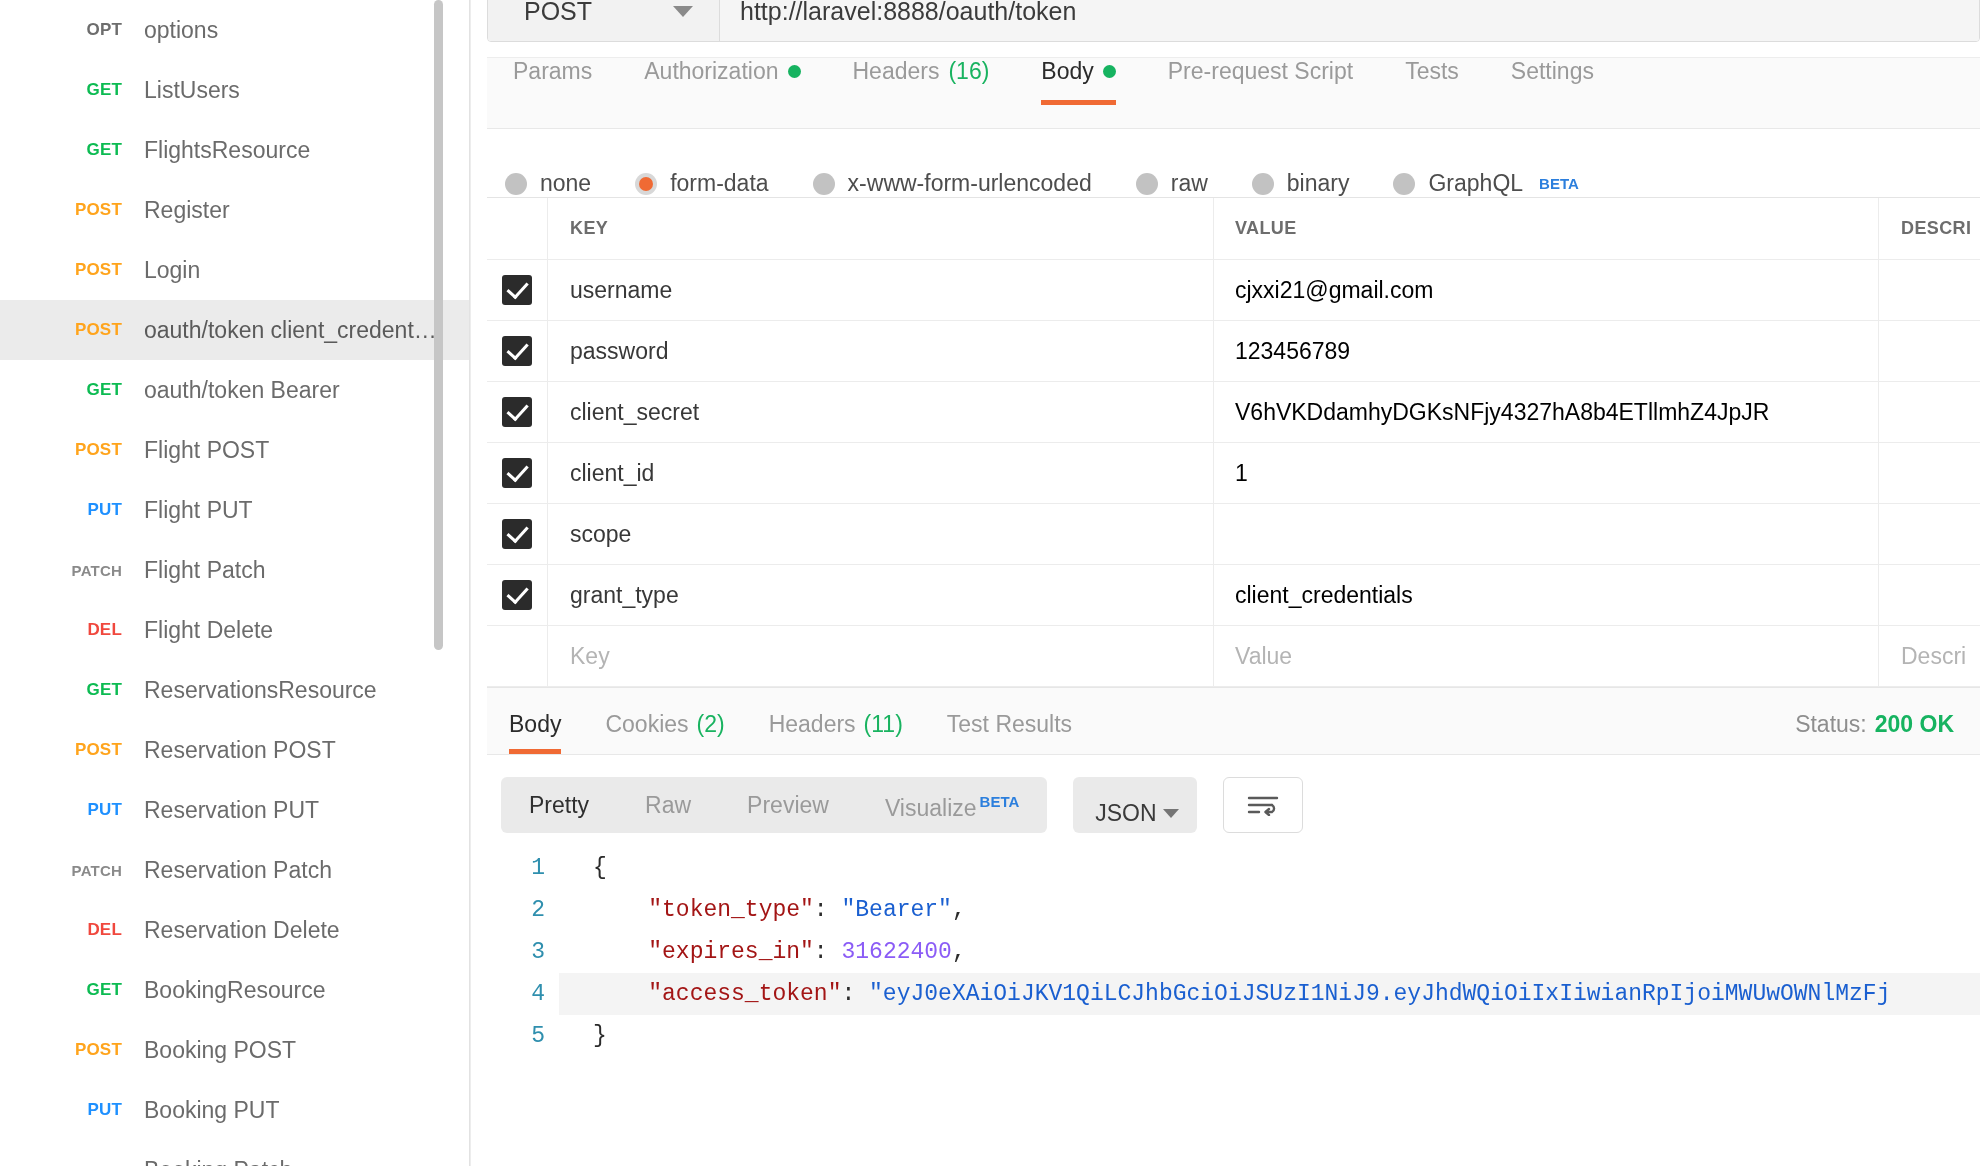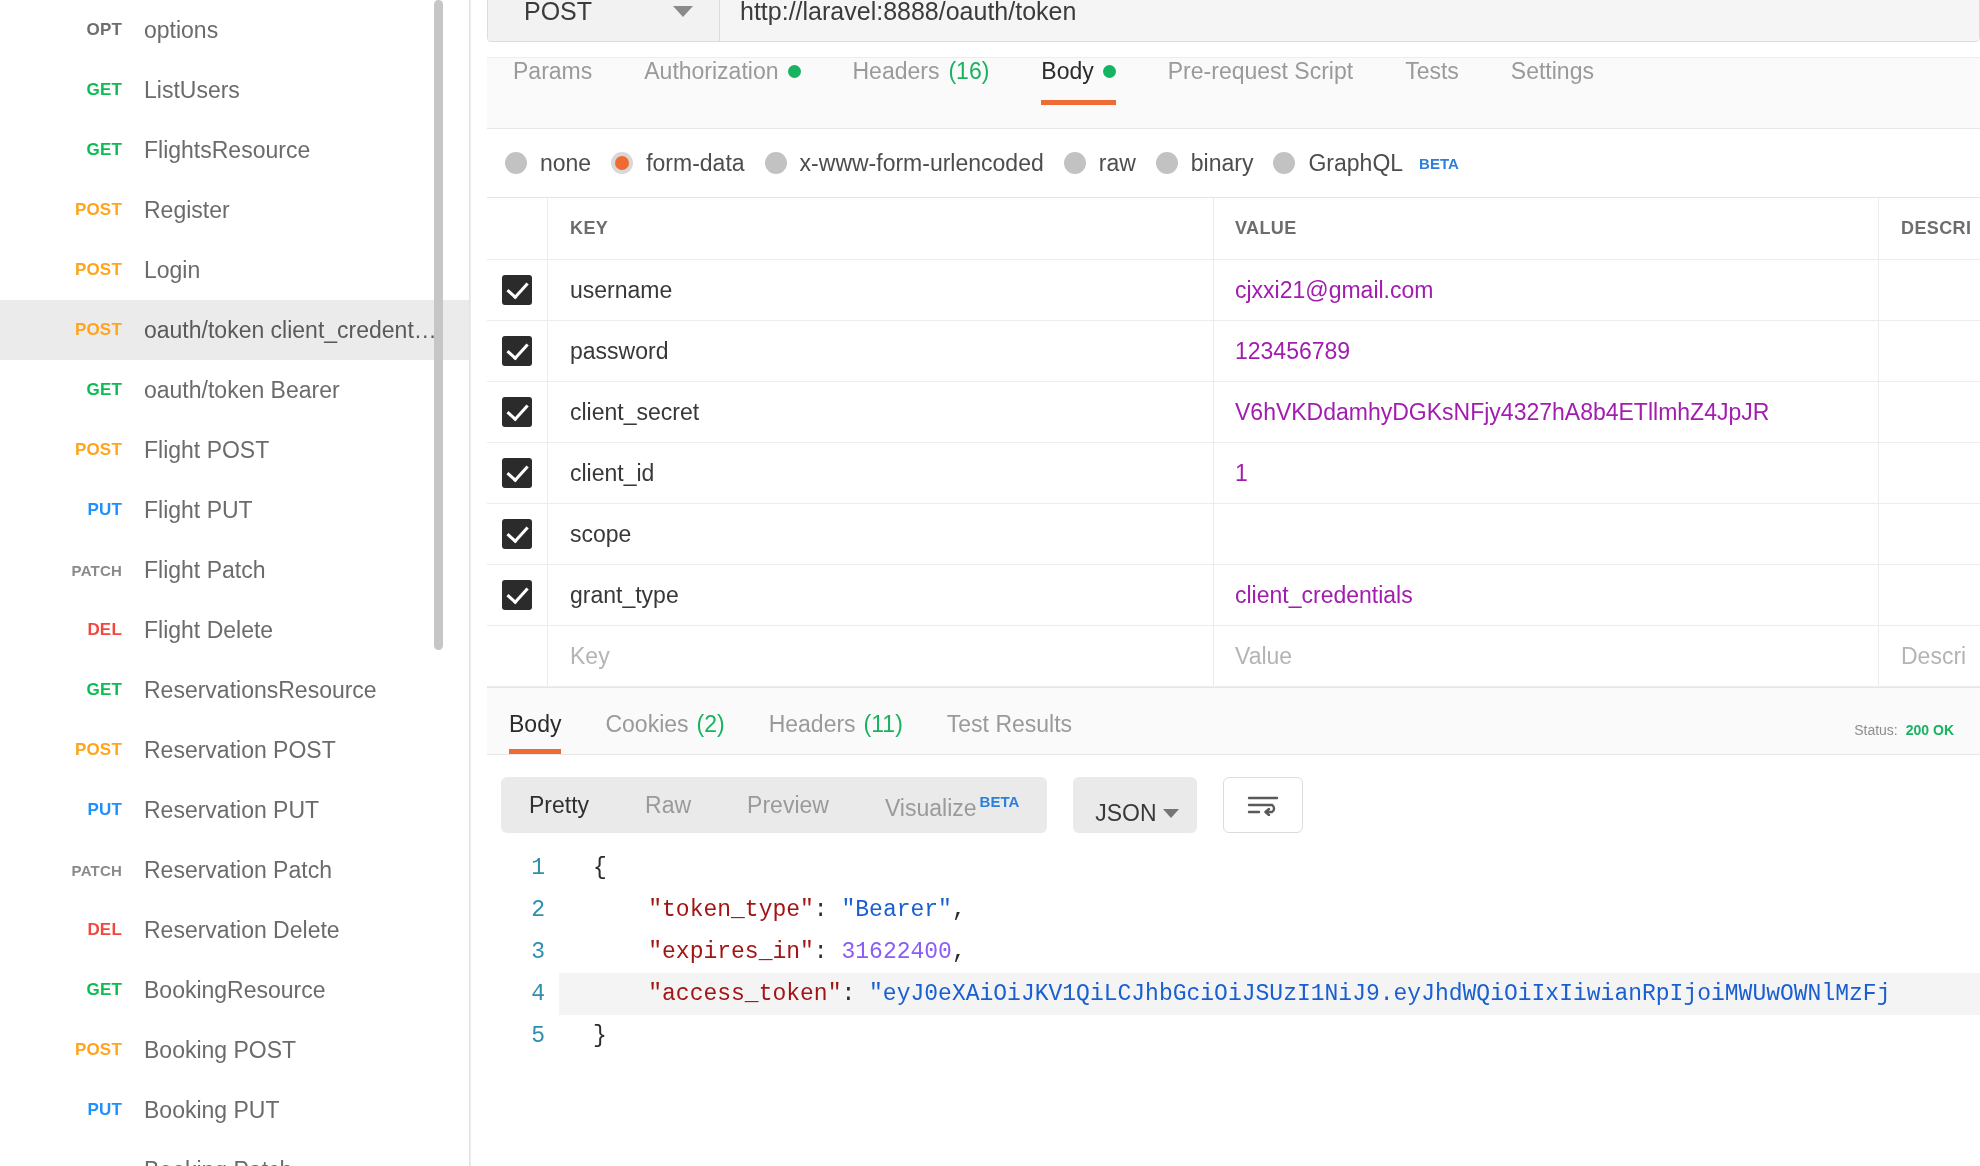--- a/index.html
+++ b/index.html
@@ -125,25 +125,25 @@
   .rtab.active { color: #2b2b2b; }
   .rtab.active::after {
     content:""; position: absolute; left: 26px; right: 26px; bottom: 0;
     height: 5px; background: #f06a34;
   }
   .dot-green { width: 13px; height: 13px; border-radius: 50%; background: #16b360; display:inline-block; }
   .count-green { color: #19b360; }
 
   
   .body-types {
-    display: flex; align-items: center;
+    display: flex; align-items: flex-end;
     height: 68px;
     margin-left: 16px;
     padding-left: 18px;
-    gap: 20px;
+    gap: 44px;
   }
   .bt {
     display: flex; align-items: center; gap: 13px;
     font-size: 23px; color: #4d4d4d; cursor: pointer;
     white-space: nowrap;
   }
   .radio {
     width: 22px; height: 22px; border-radius: 50%;
     background: #c2c2c2; flex: 0 0 22px;
     display: flex; align-items: center; justify-content: center;
@@ -169,21 +169,21 @@
     width: 30px; height: 30px; background: #2b2b2b; border-radius: 3px;
     display:flex; align-items:center; justify-content:center;
     cursor: pointer;
   }
   .cbox::after {
     content:""; width: 9px; height: 17px;
     border: solid #fff; border-width: 0 3.4px 3.4px 0;
     transform: rotate(42deg) translate(-1px,-2px);
   }
   .kv-key { width: 666px; flex: 0 0 666px; display:flex; align-items:center; padding-left: 22px; border-right: 1px solid #ececec; font-size: 23px; color: #383838; }
-  .kv-val { width: 665px; flex: 0 0 665px; display:flex; align-items:center; padding-left: 21px; border-right: 1px solid #ececec; font-size: 23px; color: #a21caf; overflow:hidden; white-space:nowrap; }
+  .kv-val { width: 665px; flex: 0 0 665px; display:flex; align-items:center; padding-left: 21px; border-right: 1px solid #ececec; font-size: 23px; color: #000000; overflow:hidden; white-space:nowrap; }
   .kv-desc { flex: 1; display:flex; align-items:center; padding-left: 22px; font-size: 23px; color: #383838; overflow: hidden; white-space: nowrap; }
   .kvrow.head .kv-key, .kvrow.head .kv-val, .kvrow.head .kv-desc {
     font-size: 18px; font-weight: 700; color: #6d6d6d; letter-spacing: .4px;
   }
   .kvrow.empty .kv-key, .kvrow.empty .kv-val, .kvrow.empty .kv-desc { color: #b4b4b4; }
 
   
   .resp {
     margin-left: 16px;
     border-top: 1px solid #e6e6e6;
@@ -197,21 +197,21 @@
     position: relative; padding: 0 22px 16px 22px;
     font-size: 23px; color: #9a9a9a; cursor: pointer; white-space: nowrap;
     display: flex; align-items: center; gap: 8px;
   }
   .resp-tab.active { color: #2b2b2b; }
   .resp-tab.active::after {
     content:""; position:absolute; left: 22px; right: 22px; bottom: 0; height: 5px; background: #f06a34;
   }
   .status-wrap {
     position: absolute; right: 26px; bottom: 16px;
-    font-size: 14px; color: #8e8e8e; white-space: nowrap;
+    font-size: 23px; color: #8e8e8e; white-space: nowrap;
   }
   .status-code { color: #16b360; font-weight: 600; margin-left: 8px; }
 
   .resp-body { background: #fff; border-top: 1px solid #e8e8e8; height: 350px; position: relative; }
   .viewer-toolbar { display: flex; align-items: center; gap: 26px; padding: 22px 0 0 14px; }
   .seg {
     display: flex; align-items: center; background: #eaeaea; border-radius: 6px; height: 56px;
   }
   .seg .seg-item {
     padding: 0 28px; font-size: 23px; color: #9a9a9a; line-height: 56px; cursor: pointer; white-space: nowrap;

